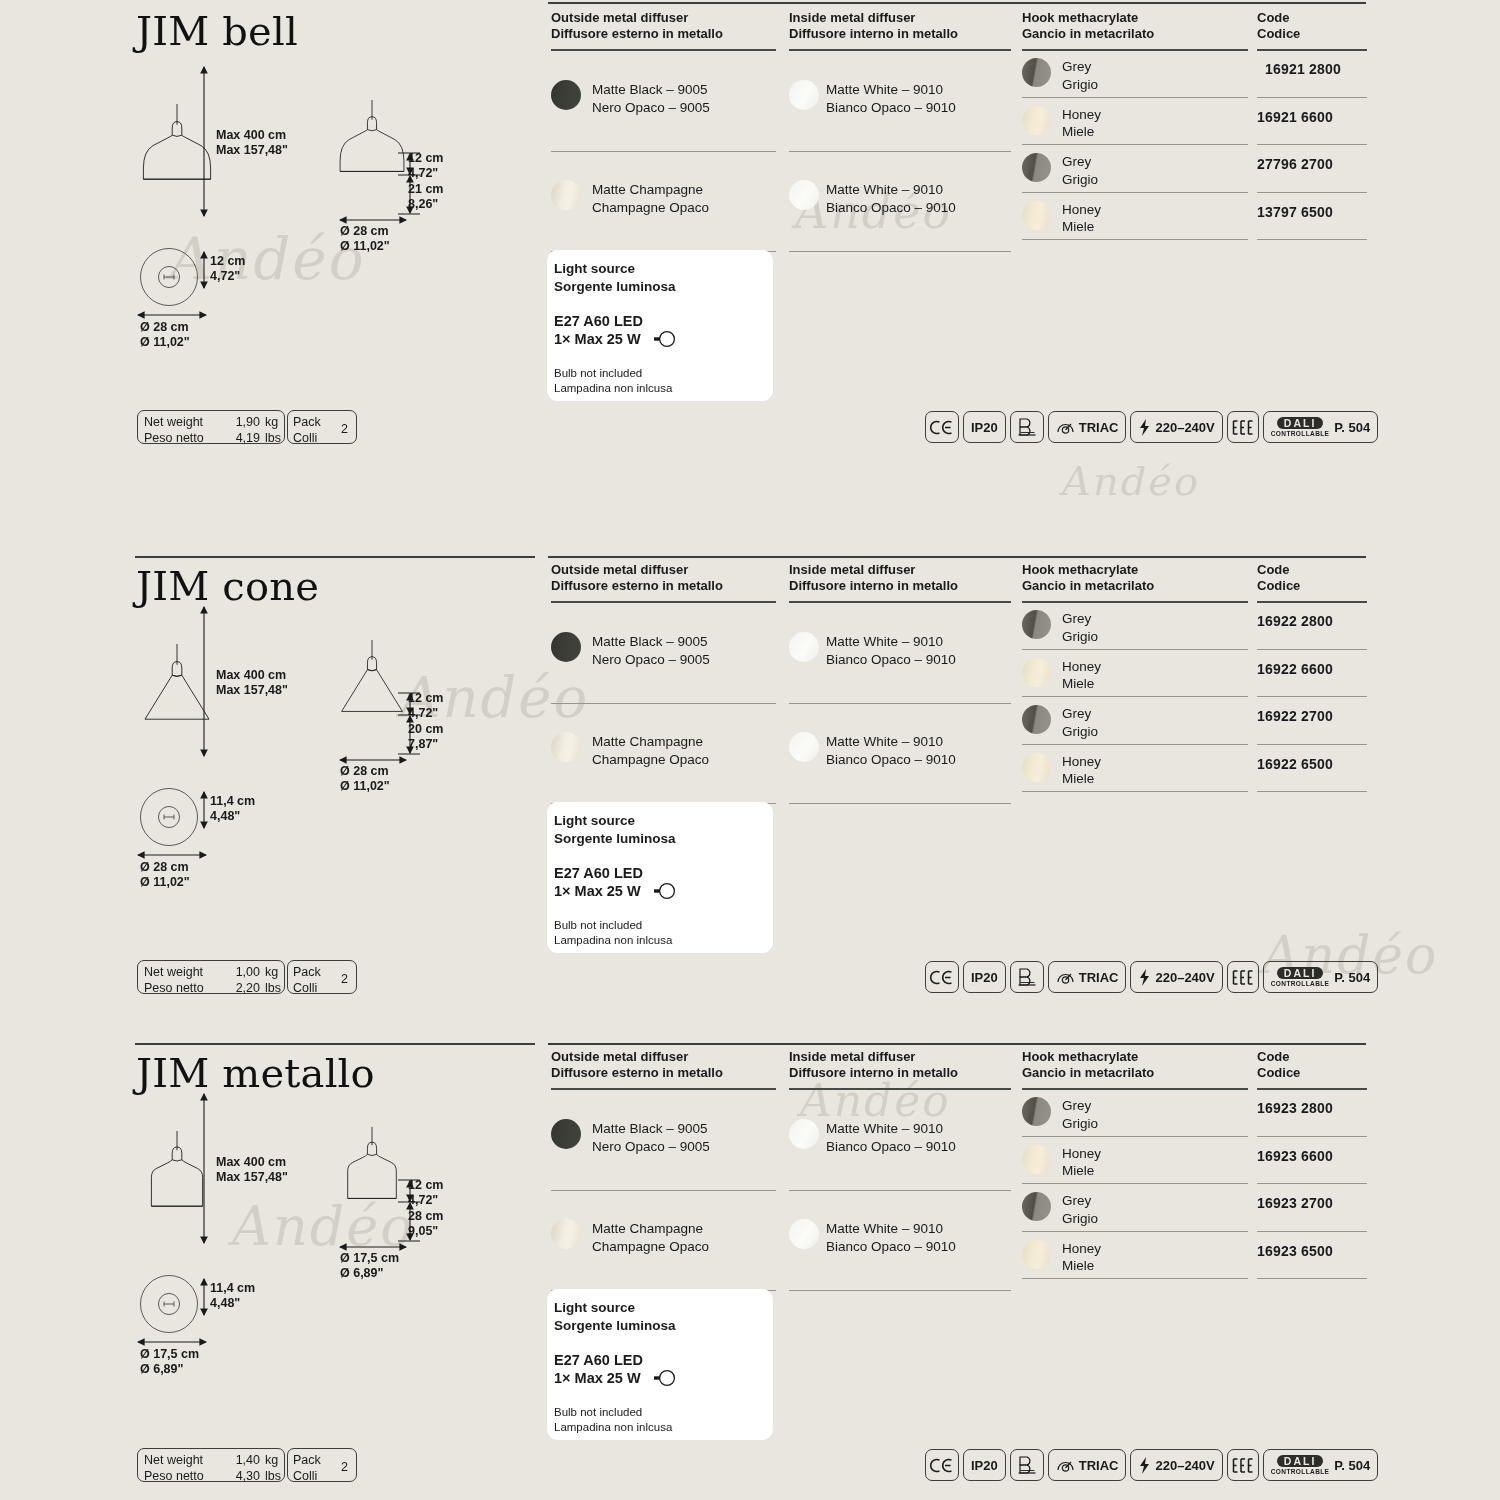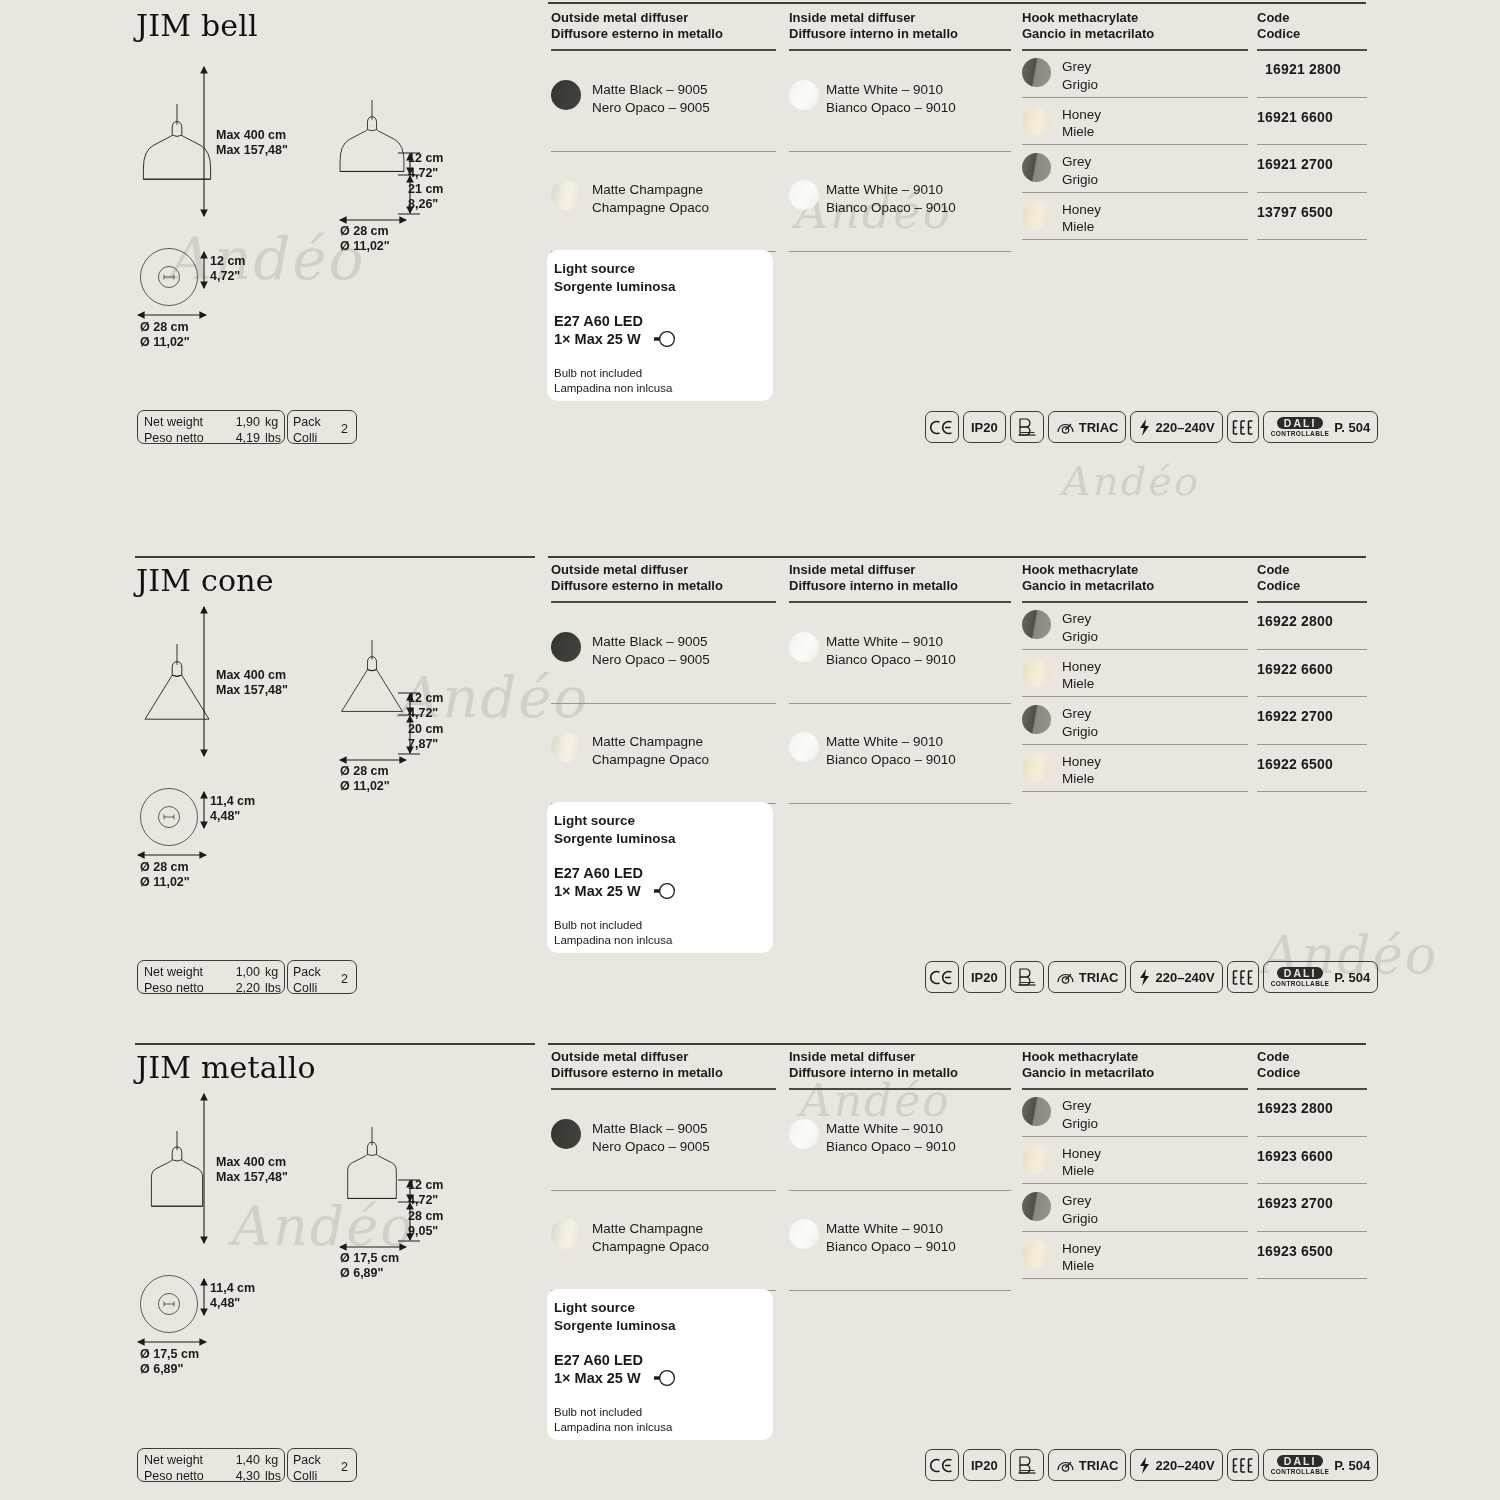--- a/index.html
+++ b/index.html
@@ -27,21 +27,21 @@
     letter-spacing: 2px;
   }
 
   
   .section { position: absolute; left: 0; width: 1500px; }
   .sec-rule { position: absolute; height: 2px; background: #3d3d3a; }
 
   .prod-title {
     position: absolute;
     font-family: "DejaVu Serif", serif;
-    font-size: 30px;
+    font-size: 40px;
     font-weight: 400;
     letter-spacing: .2px;
     color: #111;
   }
 
   
   .draw { position: absolute; }
   .dim-txt {
     position: absolute;
     font-size: 12.5px;
@@ -299,21 +299,21 @@
         <div class="cell-txt" style="left:592px; top:181px;">
         <span>Matte Champagne</span><br><span>Champagne Opaco</span></div>
         <div class="swatch sw-white" style="left:789px; top:180px; width:30px; height:30px;"></div>
         <div class="cell-txt" style="left:826px; top:181px;">
         <span>Matte White – 9010</span><br><span>Bianco Opaco – 9010</span></div>
         <div class="trule" style="left:551px; top:251px; width:225px;"></div>
         <div class="trule" style="left:789px; top:251px; width:222px;"></div>
         <div class="swatch sw-grey" style="left:1022px; top:153px; width:29px; height:29px;"></div>
         <div class="cell-txt" style="left:1062px; top:153px;">
           <span>Grey</span><br><span>Grigio</span></div>
-        <div class="code-txt" style="left:1257px; top:156px;">16921 2700</div>
+        <div class="code-txt" style="left:1257px; top:156px;">27796 2700</div>
         <div class="trule" style="left:1022px; top:191.5px; width:226px;"></div>
         <div class="trule" style="left:1257px; top:191.5px; width:110px;"></div>
         <div class="swatch sw-honey" style="left:1022px; top:200.5px; width:29px; height:29px;"></div>
         <div class="cell-txt" style="left:1062px; top:200.5px;">
           <span>Honey</span><br><span>Miele</span></div>
         <div class="code-txt" style="left:1257px; top:203.5px;">13797 6500</div>
         <div class="trule" style="left:1022px; top:239px; width:226px;"></div>
         <div class="trule" style="left:1257px; top:239px; width:110px;"></div>
         <div class="ls-box" style="left:547px; top:250px; width:226px; height:151px;"></div>
         <div class="ls-t1" style="left:554px; top:260px;">

